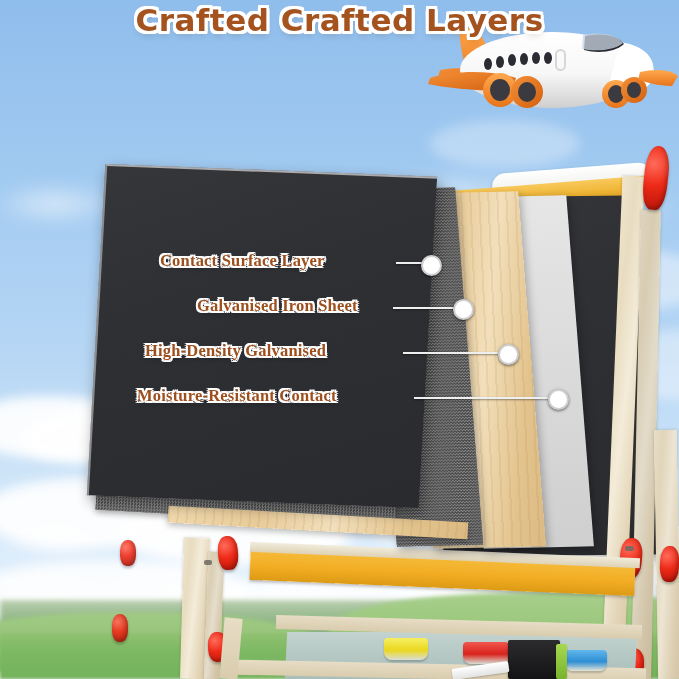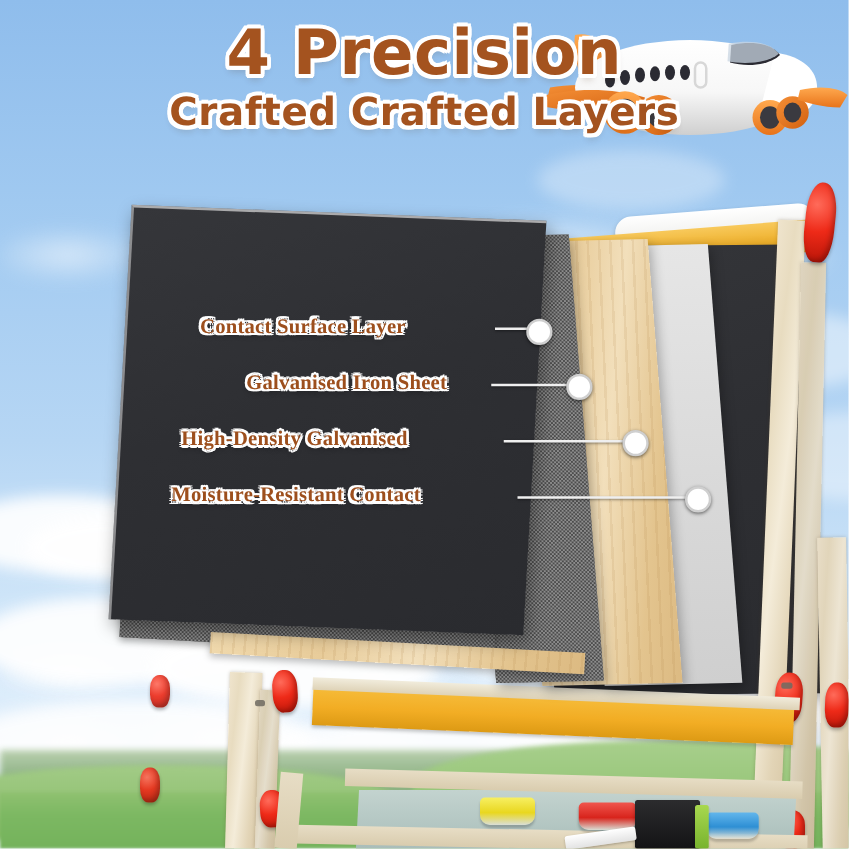--- a/index.html
+++ b/index.html
@@ -266,17 +266,16 @@
       <ellipse cx="196" cy="86" rx="14" ry="14" fill="url(#org)"></ellipse>
       <ellipse cx="196" cy="86" rx="8" ry="9" fill="#3a3a40"></ellipse>
       <ellipse cx="214" cy="82" rx="13" ry="13" fill="url(#orgd)"></ellipse>
       <ellipse cx="214" cy="82" rx="7" ry="8" fill="#3a3a40"></ellipse>
     </g>
 
     <path d="M220 64 C236 60 252 62 258 68 L252 78 C238 78 226 74 218 72 Z" fill="url(#org)"></path>
   </svg>
 
   <div class="hero">
-    <h1 class="hl1">4 Precision</h1>
     <h2 class="hl2">Crafted Crafted Layers</h2>
   </div>
 
 </div>
 
 </body></html>

